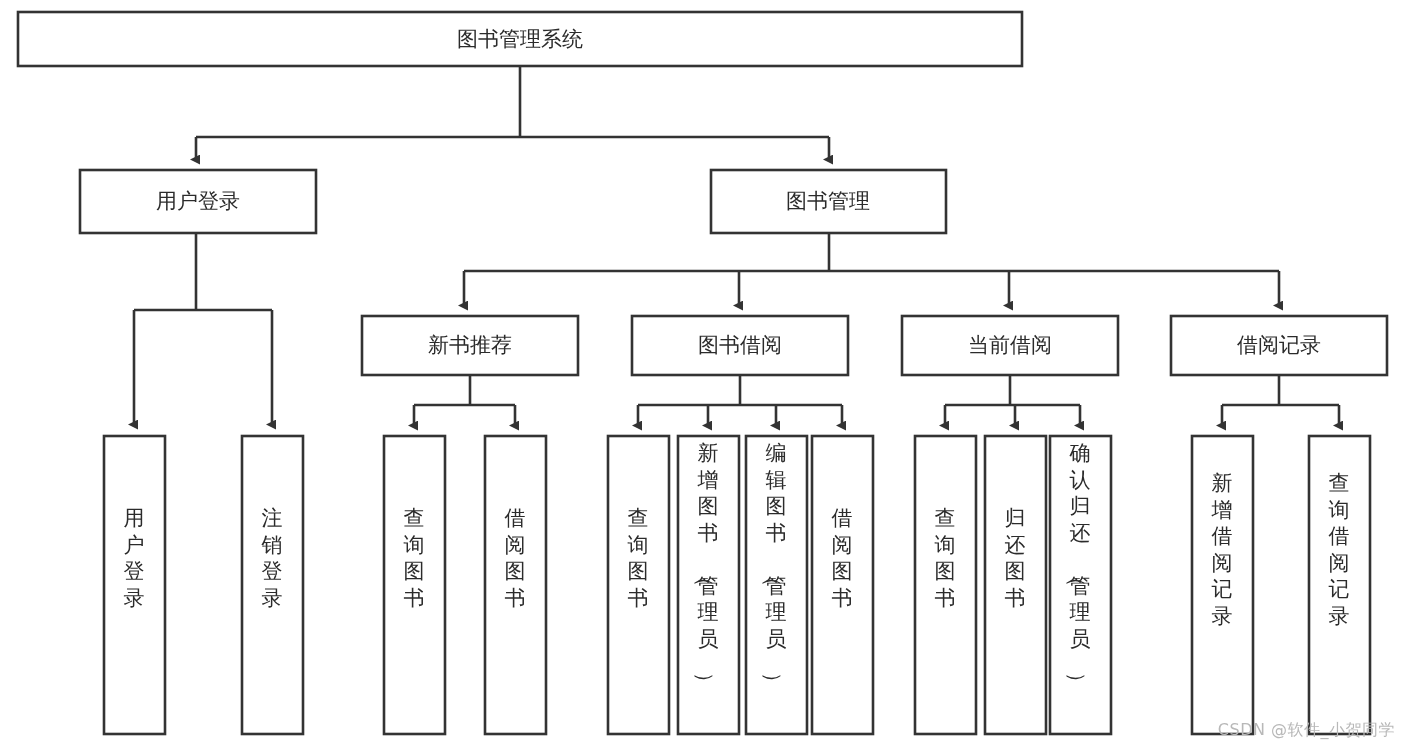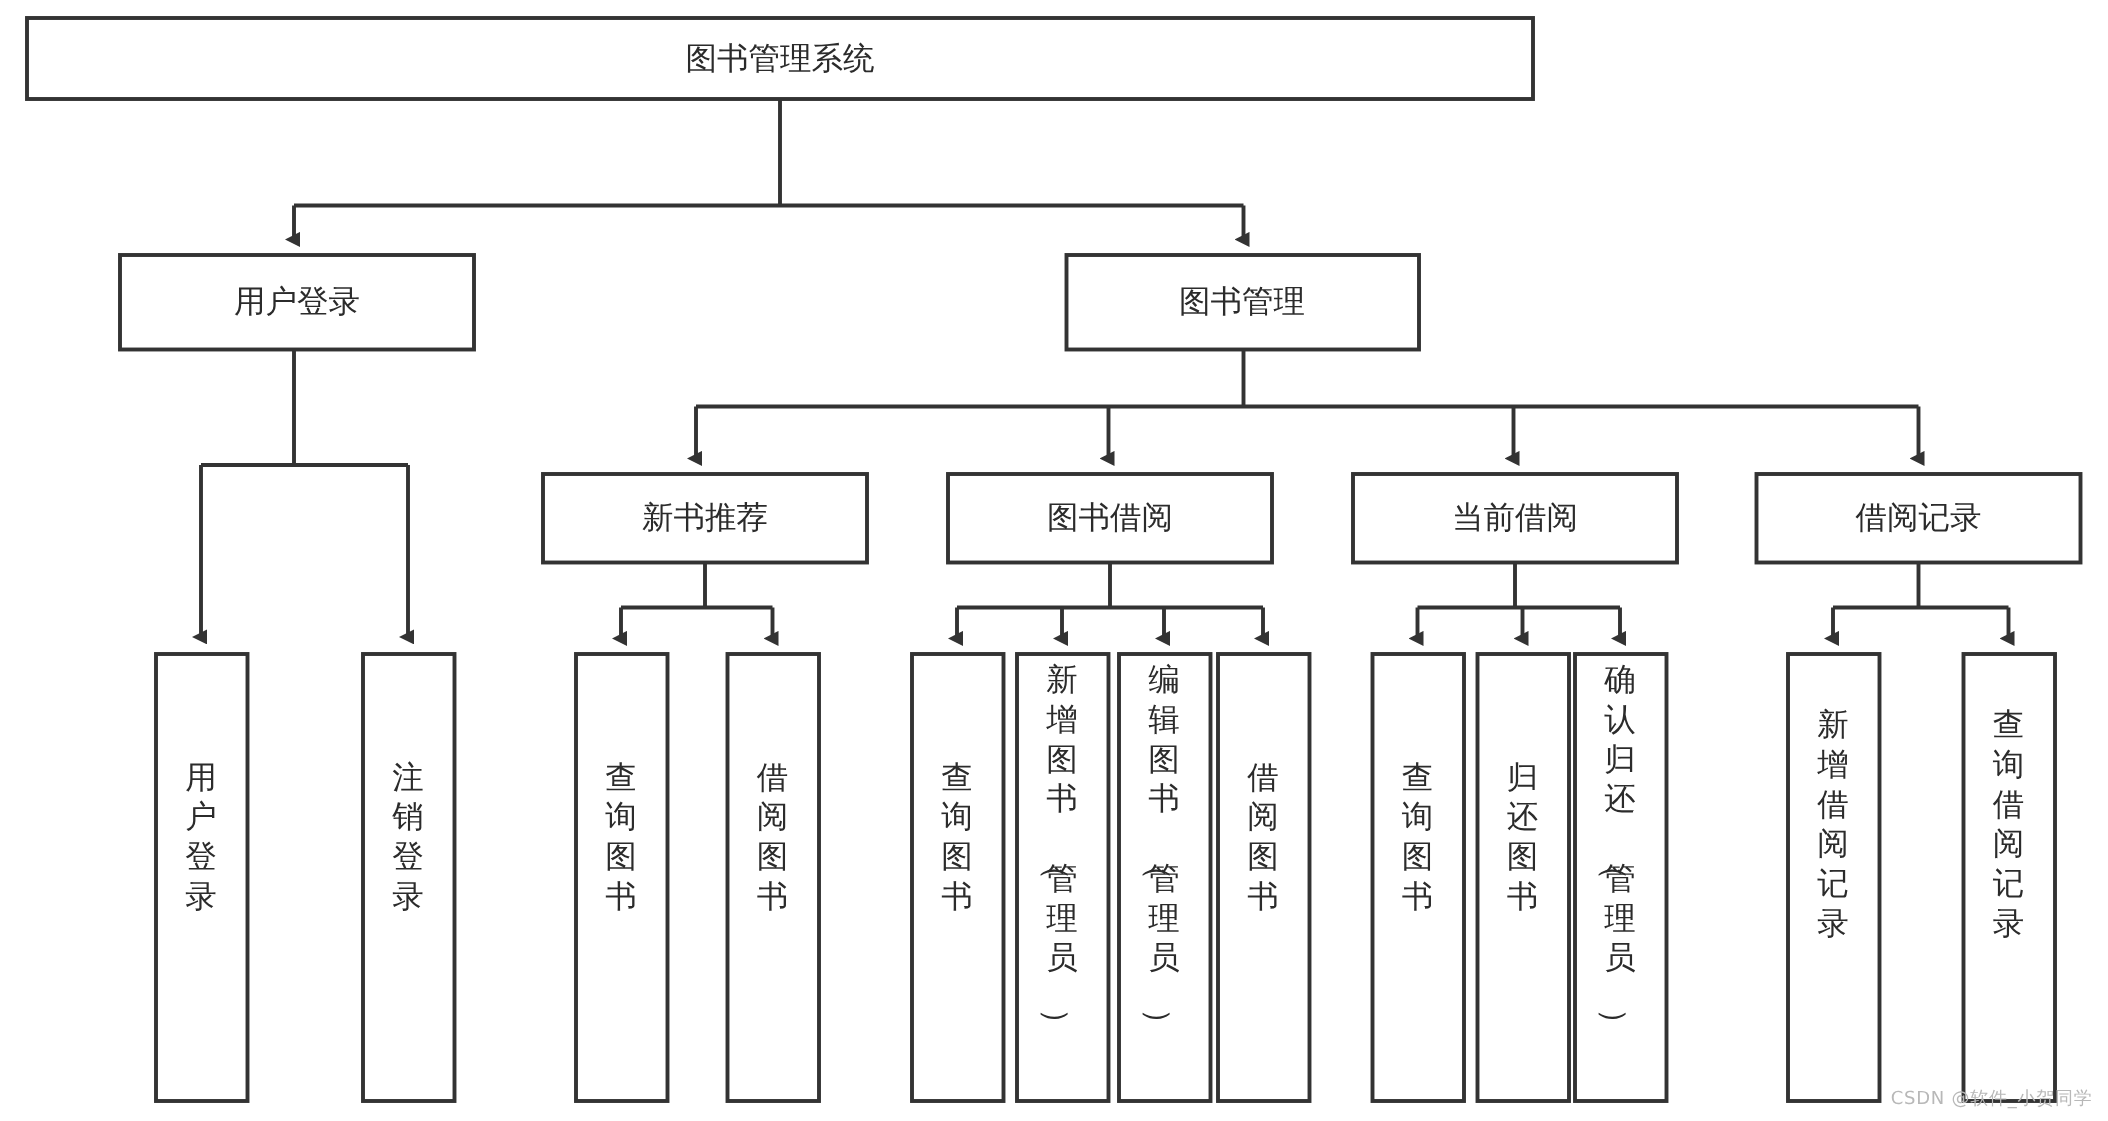--- a/index.html
+++ b/index.html
@@ -47,21 +47,21 @@
   .edge {
     stroke: #333333;
     stroke-width: 2.6;
     fill: none;
   }
   .watermark {
     position: absolute;
     right: 10px;
     bottom: 6px;
     font-family: "DejaVu Sans", "Liberation Sans", sans-serif;
-    font-size: 12px;
+    font-size: 16px;
     color: #b8b8b8;
     letter-spacing: 0.5px;
     white-space: nowrap;
     user-select: none;
   }
 </style>
 </head>
 <body>
 
 <div id="diagram-root">

